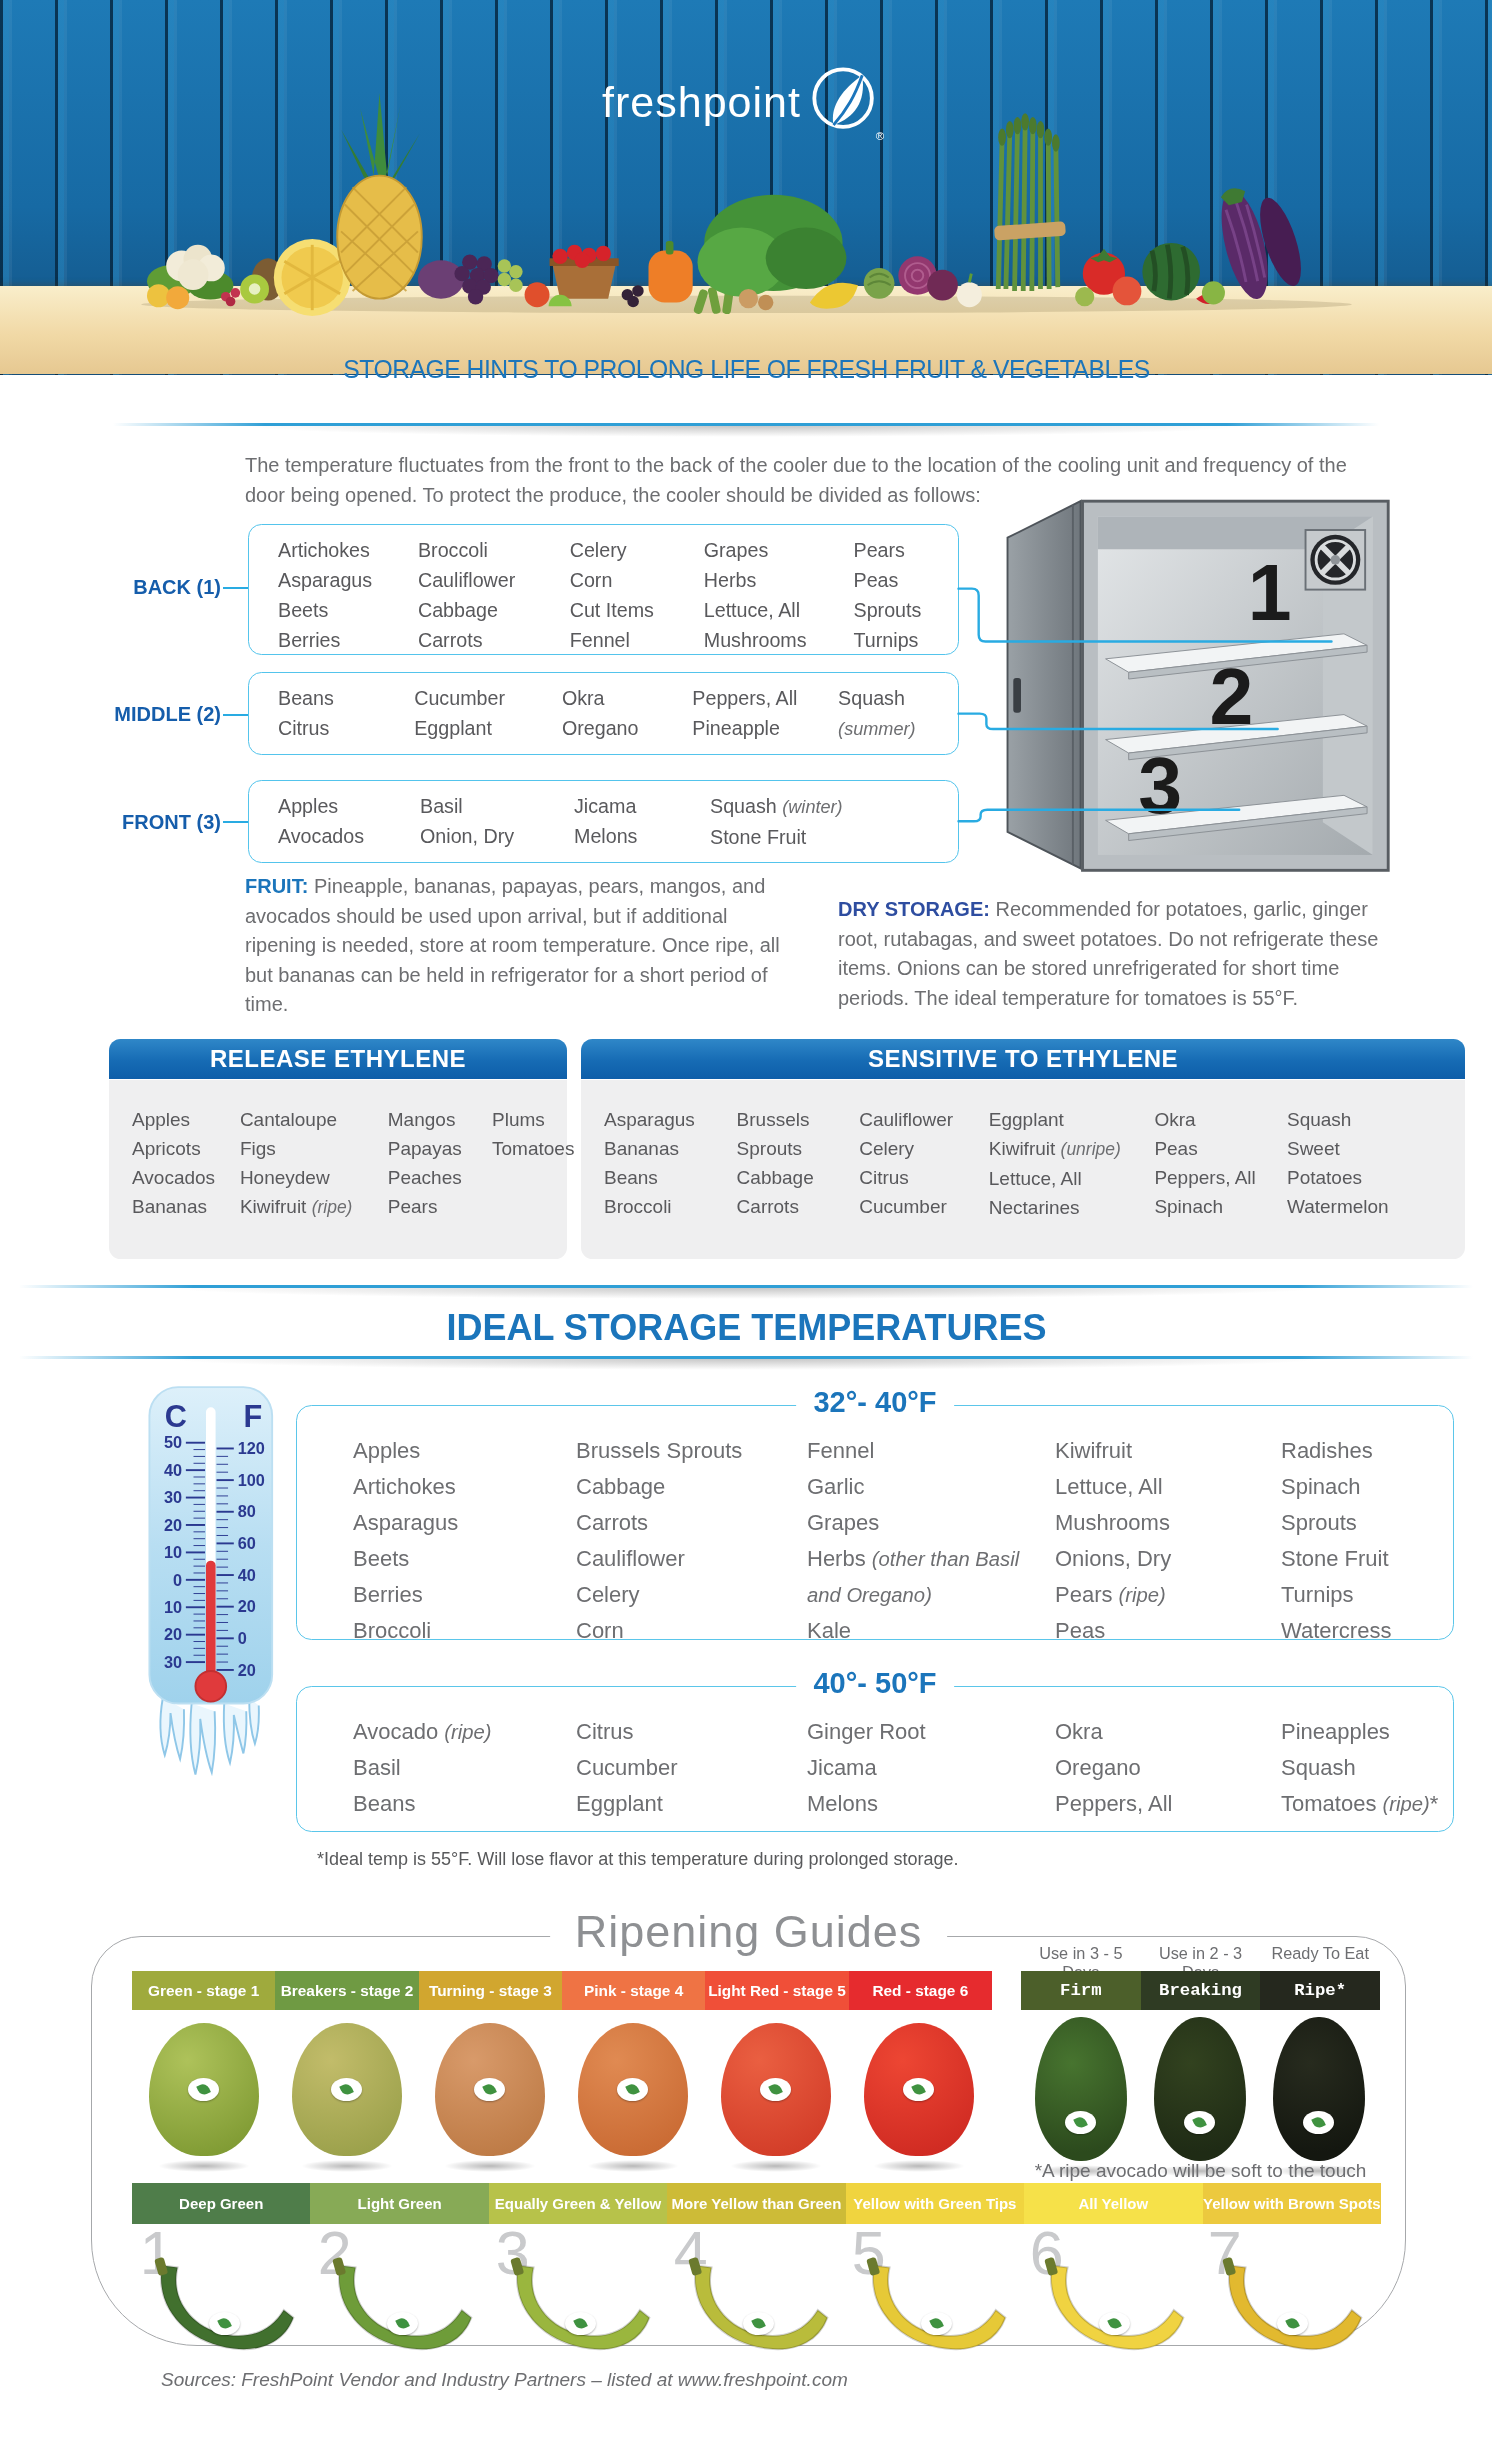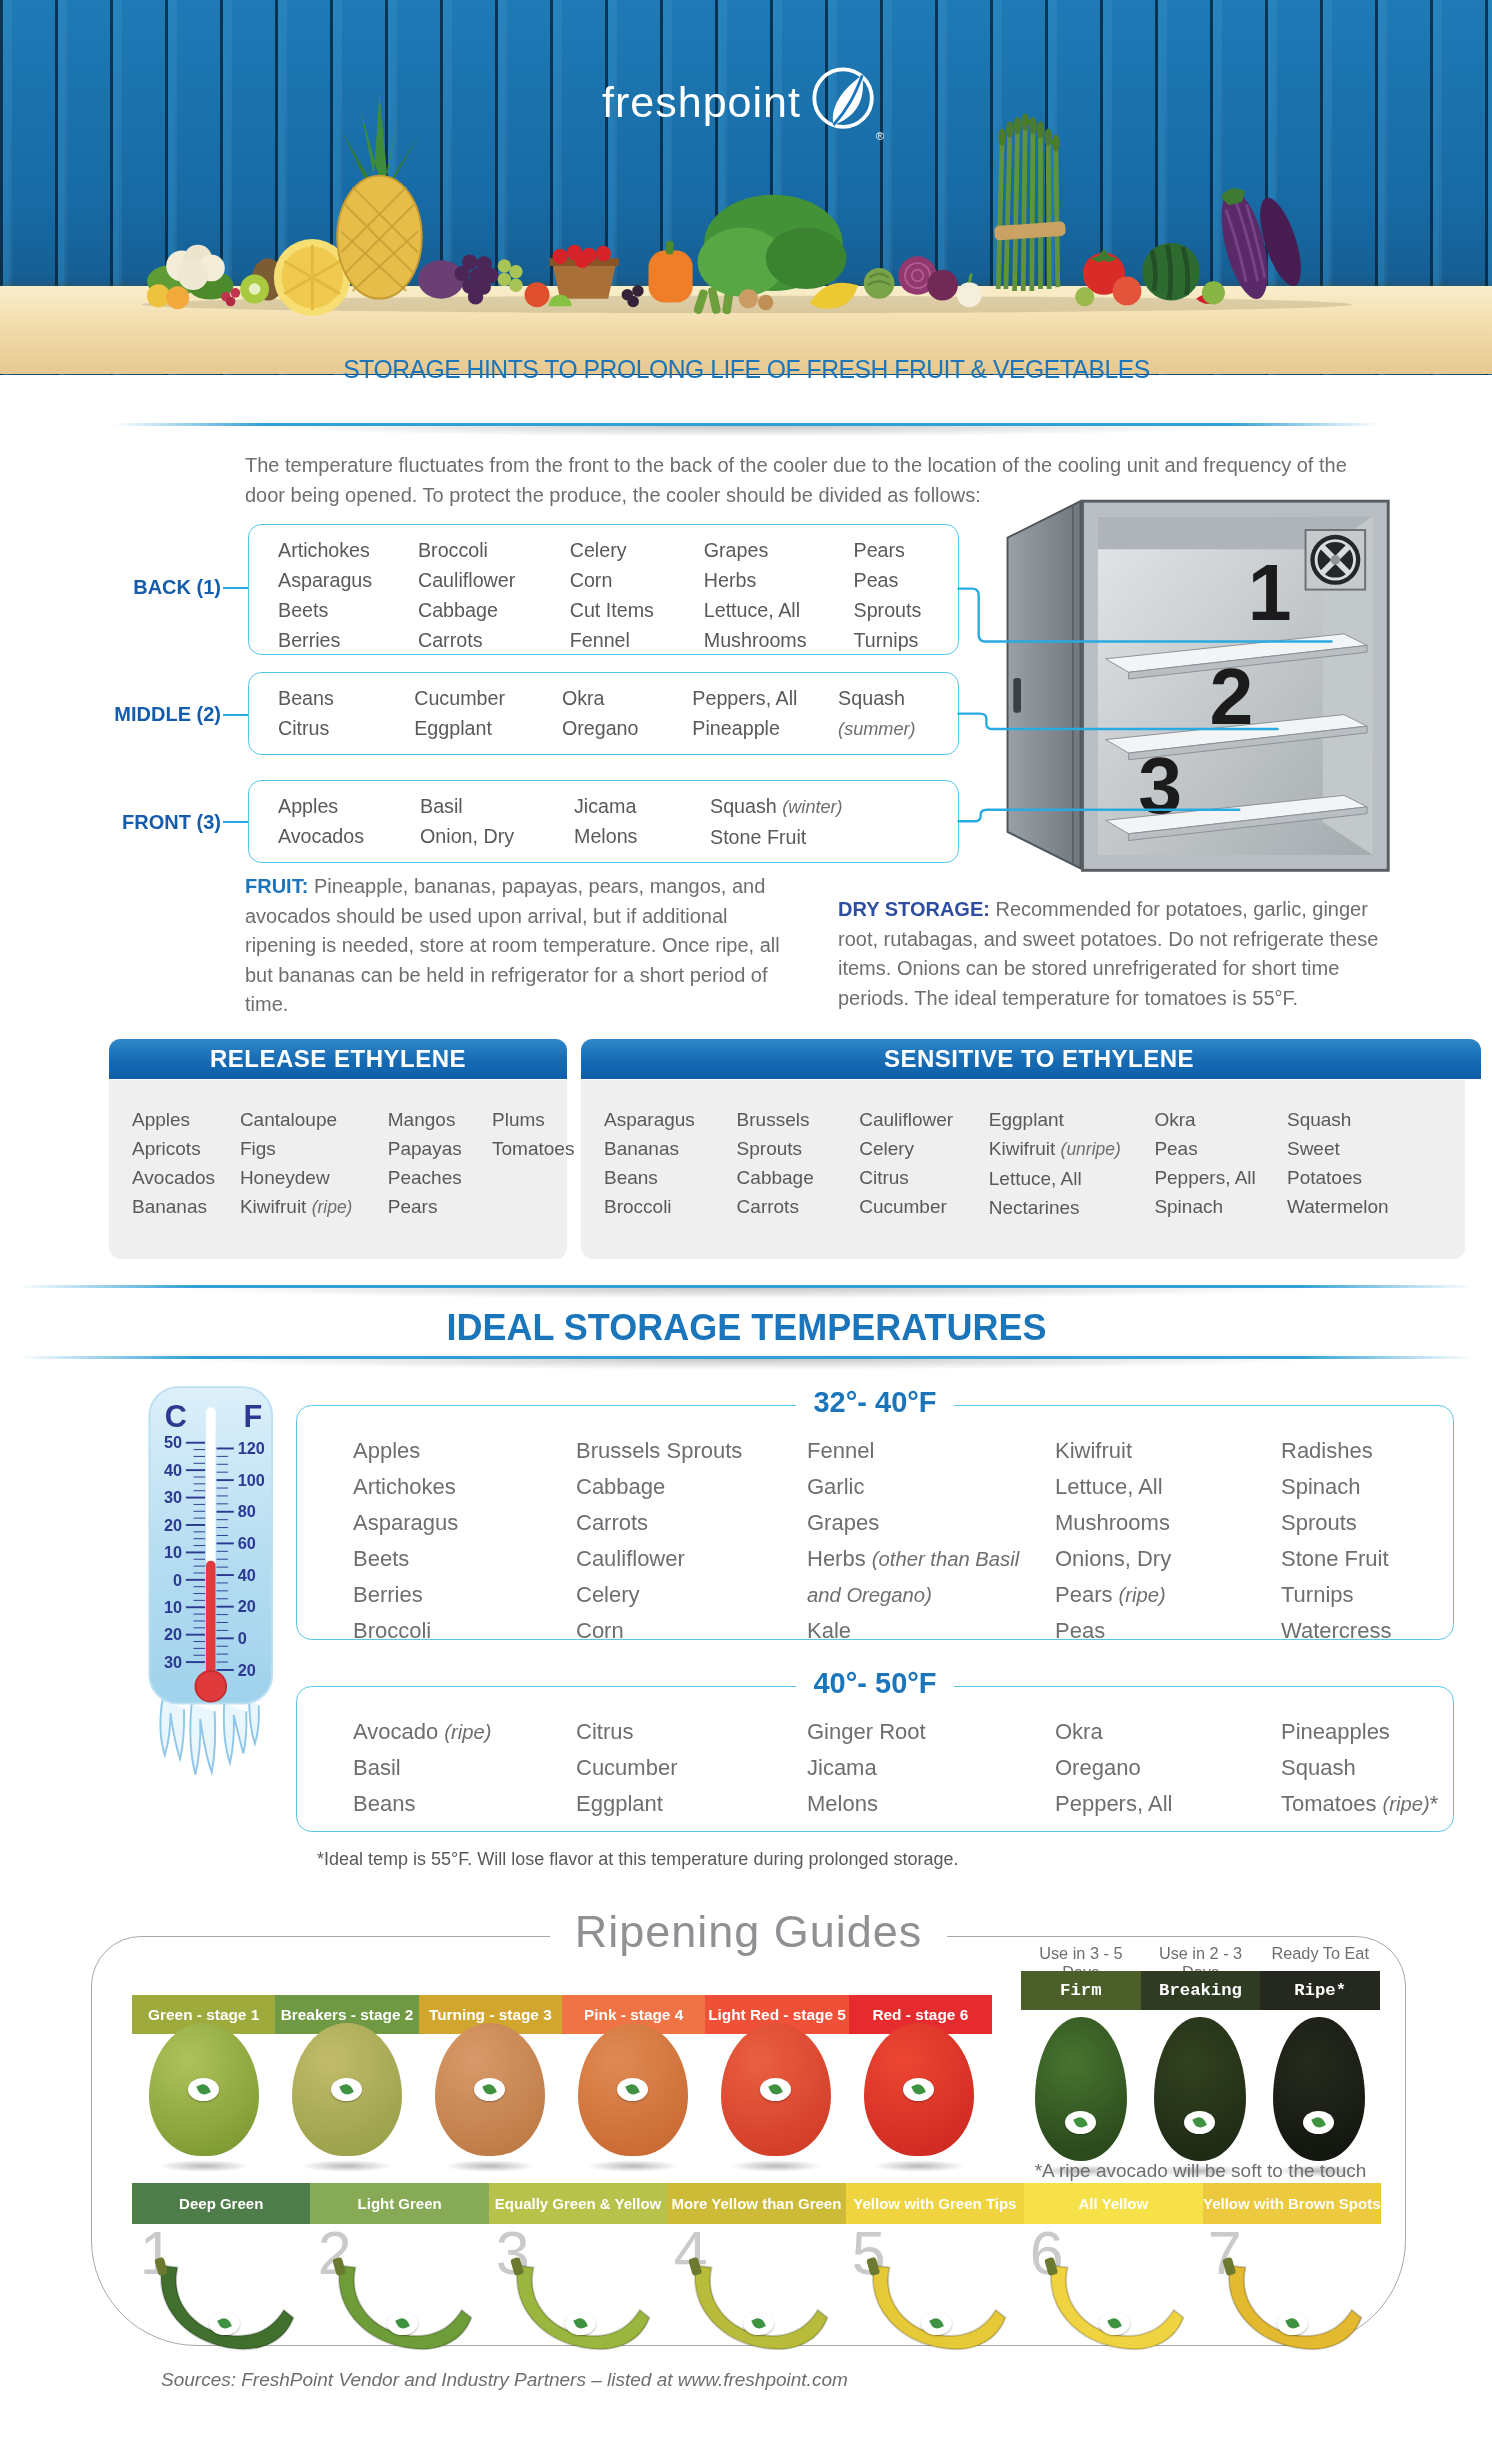--- a/index.html
+++ b/index.html
@@ -412,21 +412,21 @@
       <div class="item">Papayas</div>
       <div class="item">Peaches</div>
       <div class="item">Pears</div>
     </div>
     <div class="col" style="width: 75px;">
       <div class="item">Plums</div>
       <div class="item">Tomatoes</div>
     </div>
   </div>
 
-<div class="abs epanel-h" style="left:581px;top:1039px;width:884px;padding-left:16px;">SENSITIVE TO ETHYLENE</div>
+<div class="abs epanel-h" style="left:581px;top:1039px;width:884px;">SENSITIVE TO ETHYLENE</div>
 <div class="abs epanel-b" style="left:581px;top:1080px;width:884px;height:179px;">
     <div class="col" style="width: 123px;">
       <div class="item">Asparagus</div>
       <div class="item">Bananas</div>
       <div class="item">Beans</div>
       <div class="item">Broccoli</div>
     </div>
     <div class="col" style="width: 113px;">
       <div class="item">Brussels Sprouts</div>
       <div class="item">Cabbage</div>
@@ -642,21 +642,21 @@
 <div class="abs rpanel" style="left:91px;top:1936px;width:1313px;height:408px;">
   <span class="rlegend">Ripening Guides</span>
 </div>
 
 <div class="abs uselabels" style="left:1021px;top:1944px;width:359px;">
   <span>Use in 3 - 5 Days</span>
   <span>Use in 2 - 3 Days</span>
   <span>Ready To Eat</span>
 </div>
 
-<div class="abs bar bar-tom" style="left:132px;top:1971px;width:860px;height:39px;margin-top:24px;">
+<div class="abs bar bar-tom" style="left:132px;top:1971px;width:860px;height:39px;">
     <span class="seg" style="background: rgb(159, 170, 61);">Green - stage 1</span>
     <span class="seg" style="background: rgb(111, 154, 67);">Breakers - stage 2</span>
     <span class="seg" style="background: rgb(209, 166, 47);">Turning - stage 3</span>
     <span class="seg" style="background: rgb(239, 115, 68);">Pink - stage 4</span>
     <span class="seg" style="background: rgb(240, 79, 56);">Light Red - stage 5</span>
     <span class="seg" style="background: rgb(230, 43, 46);">Red - stage 6</span>
   </div>
 <div class="abs bar bar-avo" style="left:1021px;top:1971px;width:359px;height:39px;font-family:Liberation Mono, monospace;">
     <span class="seg" style="background: rgb(76, 95, 42);">Firm</span>
     <span class="seg" style="background: rgb(47, 59, 35);">Breaking</span>

